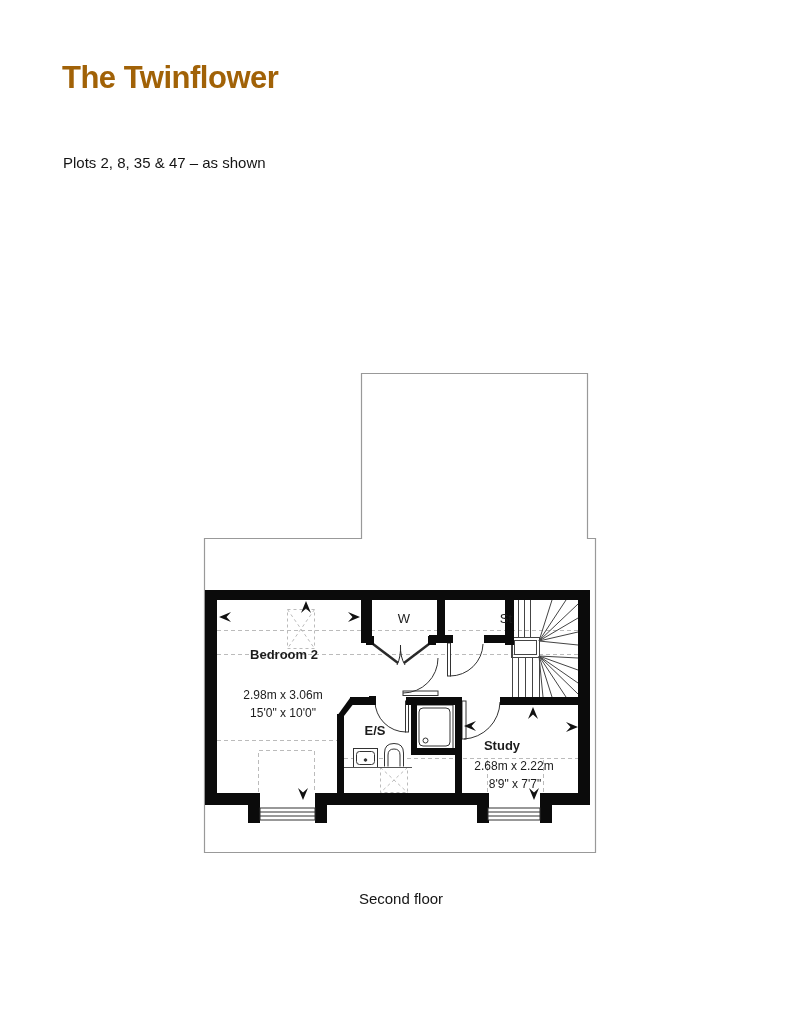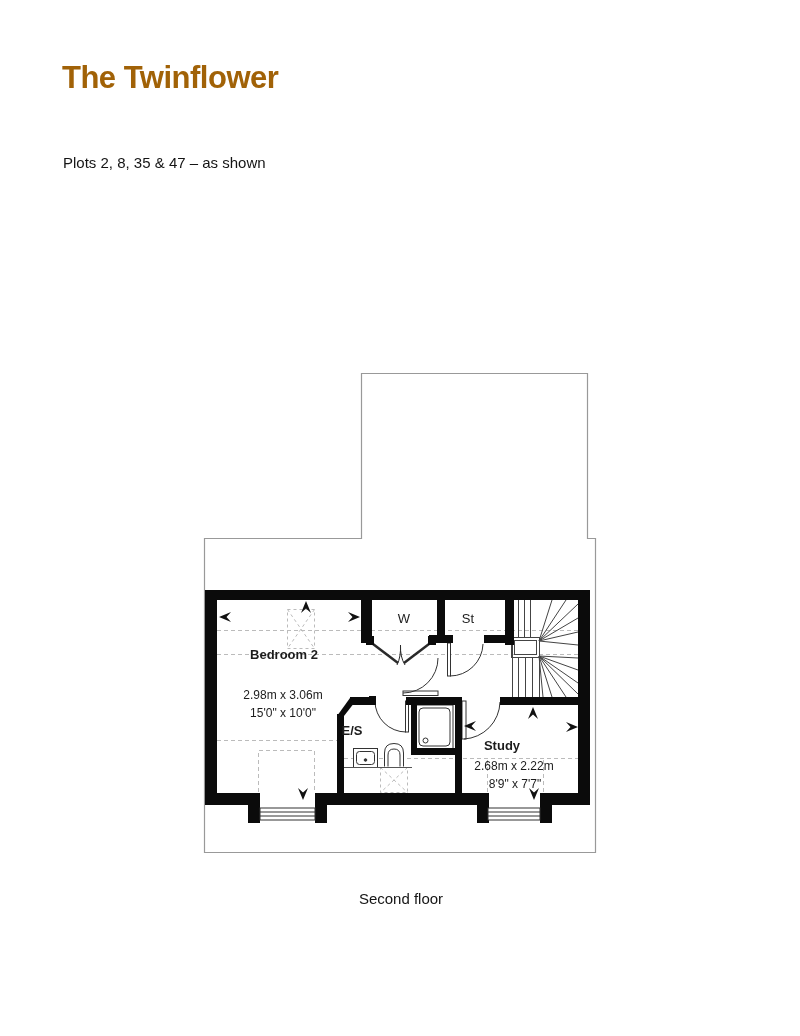--- a/index.html
+++ b/index.html
@@ -155,21 +155,21 @@
 </svg>
 
 <div id="title" class="lbl">The Twinflower</div>
 <div id="subtitle" class="lbl">Plots 2, 8, 35 &amp; 47 – as shown</div>
 
 <div class="lbl roomname" style="left:284px;top:654px;">Bedroom 2</div>
 <div class="lbl dims" style="left:283px;top:695px;">2.98m x 3.06m</div>
 <div class="lbl dims" style="left:283px;top:713px;">15'0" x 10'0"</div>
 
 <div class="lbl closet" style="left:404px;top:618px;">W</div>
-<div class="lbl closet" style="left:468px;top:618px;">St</div>
+<div class="lbl closet" style="left:506px;top:618px;">St</div>
 
-<div class="lbl roomname" style="left:352px;top:730px;">E/S</div>
+<div class="lbl roomname" style="left:375px;top:730px;">E/S</div>
 
 <div class="lbl roomname" style="left:502px;top:745px;">Study</div>
 <div class="lbl dims" style="left:514px;top:766px;">2.68m x 2.22m</div>
 <div class="lbl dims" style="left:515px;top:784px;">8'9" x 7'7"</div>
 
 <div id="caption" class="lbl" style="left:401px;top:898px;">Second floor</div>
 
 </body></html>

